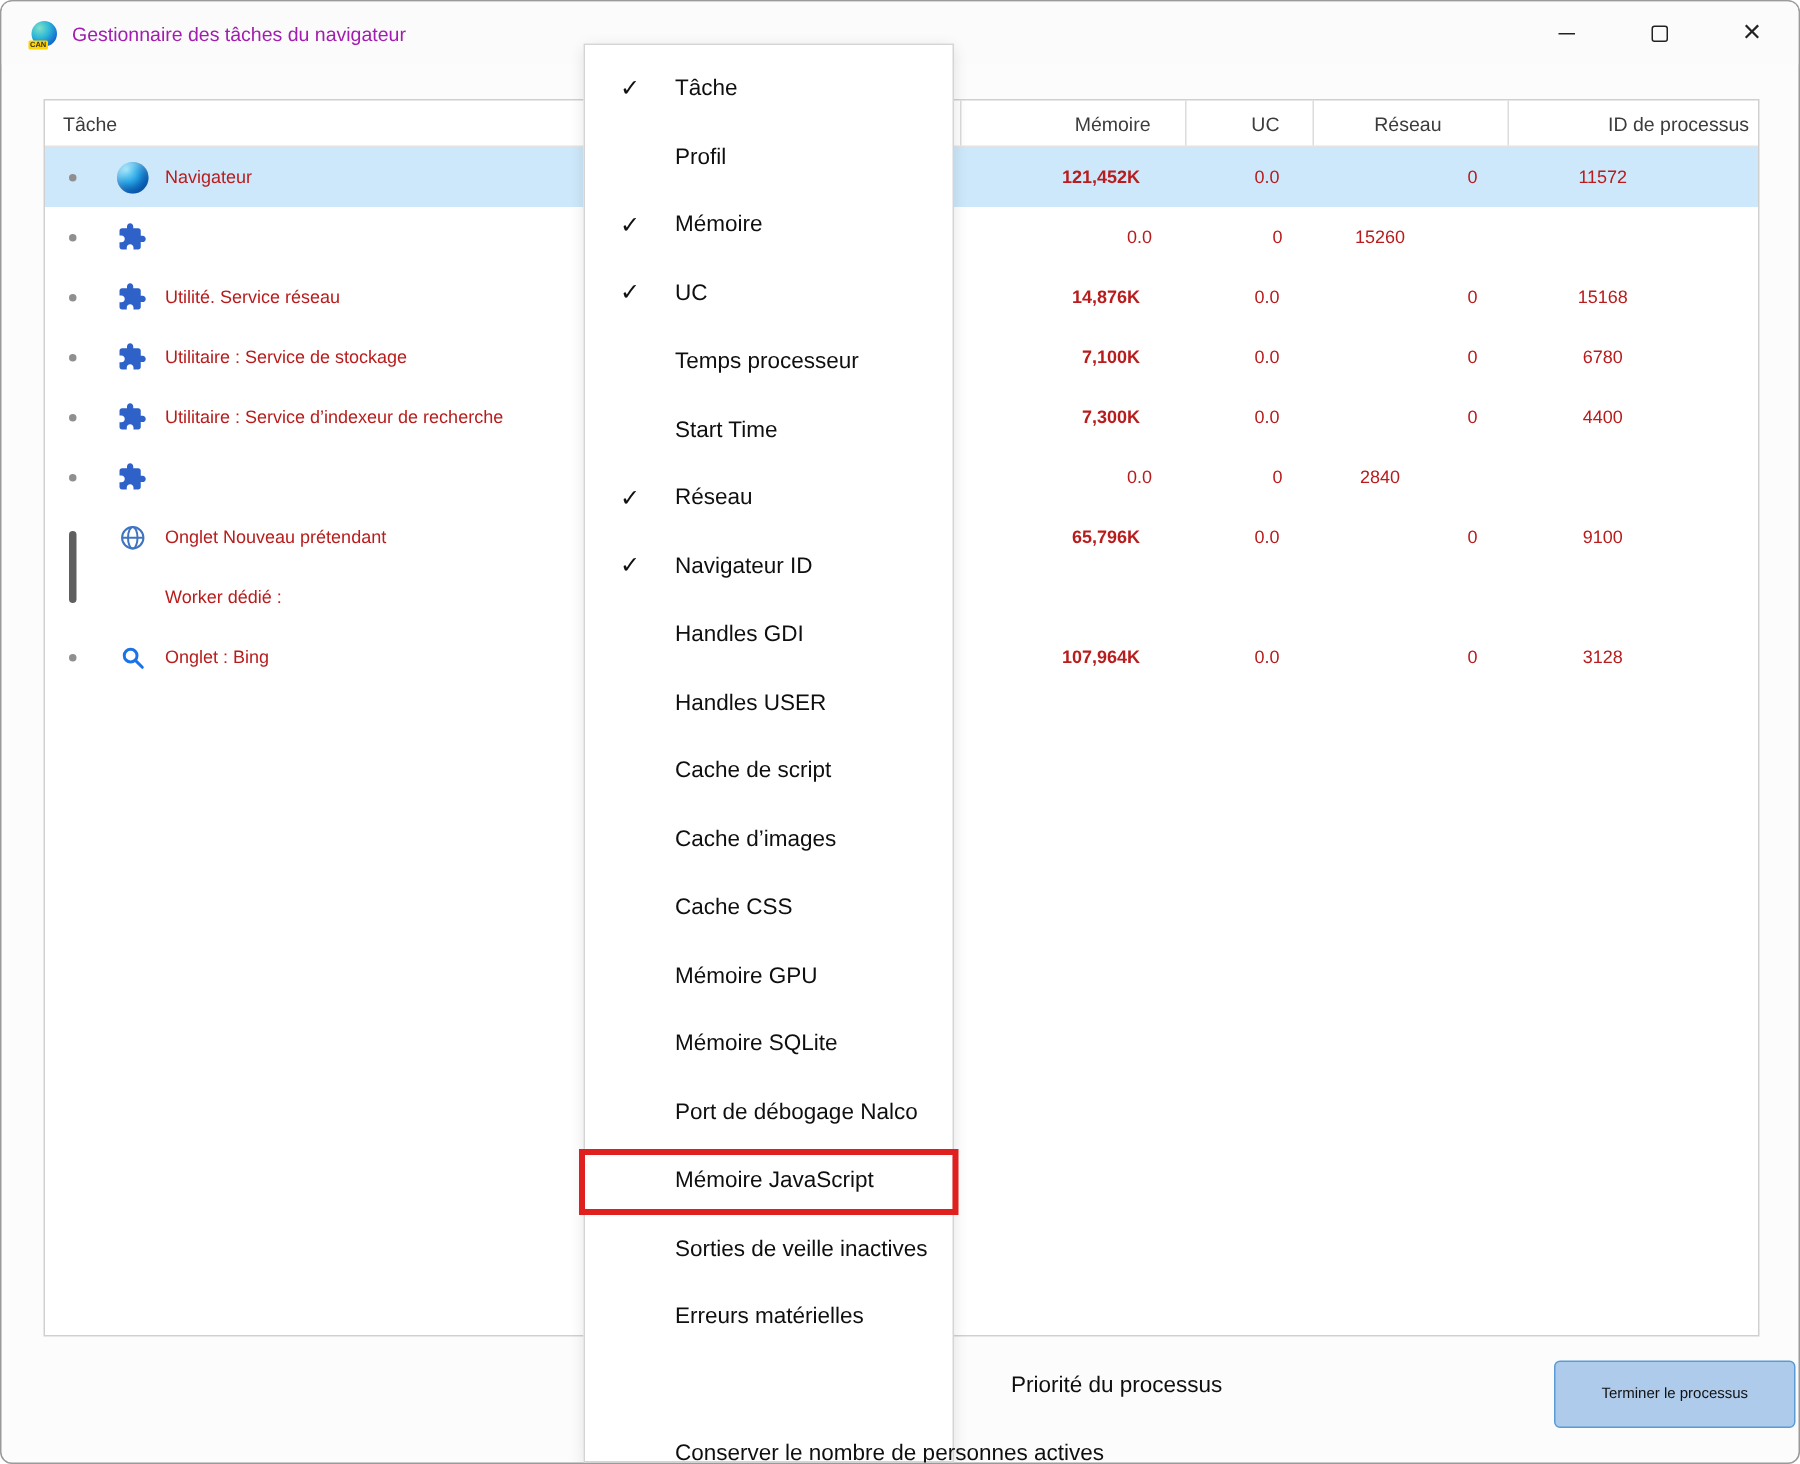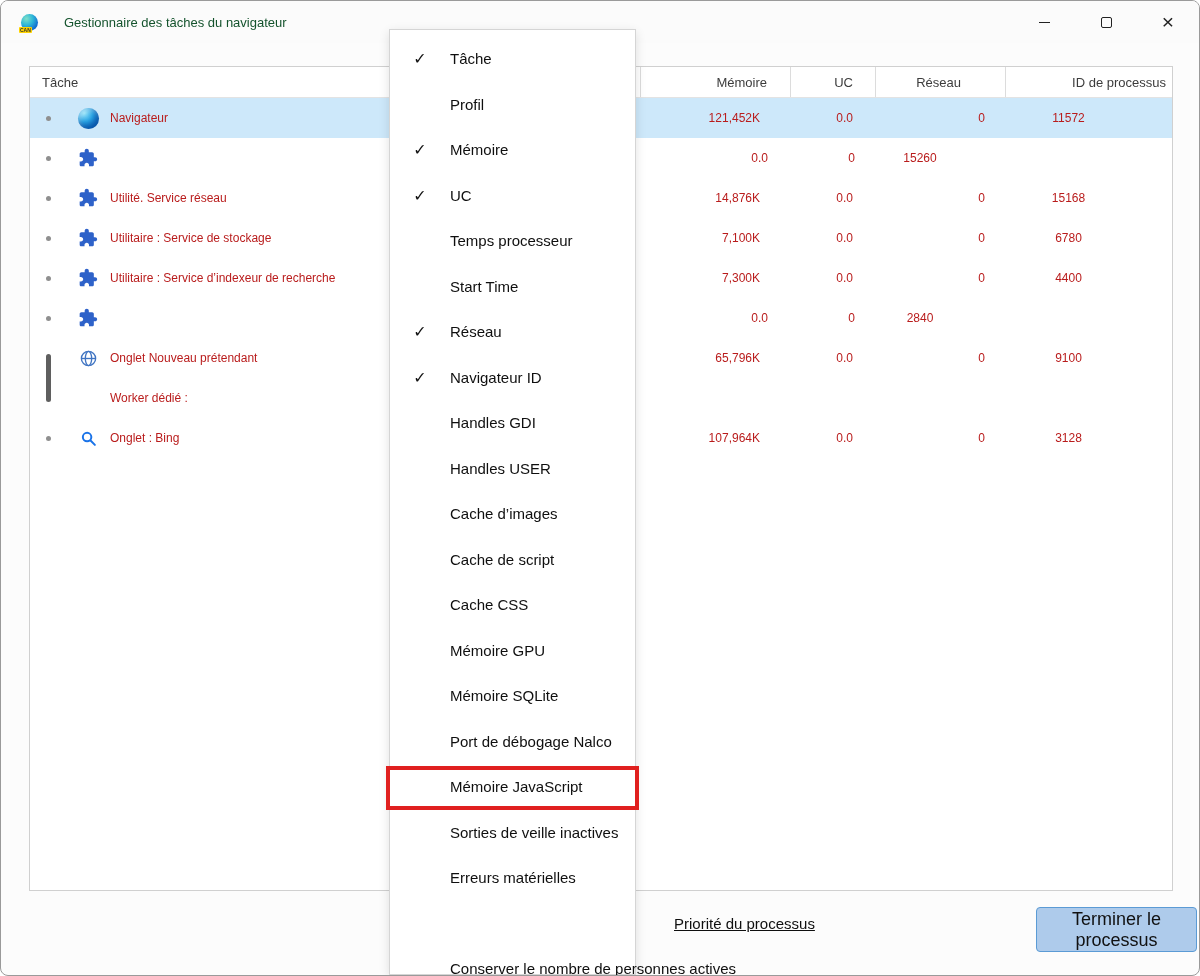--- a/index.html
+++ b/index.html
@@ -7,21 +7,21 @@
   .window {
     position:relative; width:1200px; height:976px;
     background:#fcfcfc; border:1px solid #9a9a9a; border-radius:8px; overflow:hidden;
   }
   
   .titlebar { position:absolute; top:0; left:0; right:0; height:42px; display:flex; align-items:center; background:#fbfbfb; z-index:5; }
   .app-icon { position:relative; width:17px; height:17px; border-radius:50%; margin-left:20px; flex:0 0 auto;
     background: radial-gradient(circle at 32% 28%, #7fe0c8 0%, #2fb8d8 38%, #1470cf 72%, #0d53a6 100%); }
   .app-badge { position:absolute; bottom:-2px; left:-2px; background:#ffd400; color:#333;
     font-size:5px; font-weight:bold; line-height:6px; padding:0 1px; border-radius:1px; }
-  .title { margin-left:26px; font-size:13px; color:#14532d; white-space:nowrap; }
+  .title { margin-left:10px; font-size:13px; color:#a21caf; white-space:nowrap; }
   .win-controls { margin-left:auto; display:flex; height:100%; }
   .win-btn { width:62px; height:42px; display:flex; align-items:center; justify-content:center; cursor:pointer; }
   .glyph-min { width:11px; height:1px; background:#222; }
   .glyph-max { width:11px; height:11px; border:1px solid #222; border-radius:2px; }
   .glyph-close { font-size:21px; font-weight:300; color:#222; line-height:1; transform:translateY(-1px); }
   
   .table { position:absolute; left:28px; top:65px; width:1144px; height:825px; background:#ffffff; border:1px solid #d0d0d0; z-index:1; }
   .thead { display:grid; grid-template-columns:1fr 150px 85px 130px 167px; height:31px; border-bottom:1px solid #e3e3e3; font-size:13px; color:#3c3c3c; }
   .th { display:flex; align-items:center; justify-content:flex-end; height:100%; border-left:1px solid #dcdcdc; padding-right:10px; cursor:pointer; }
   .th.first { justify-content:flex-start; border-left:none; padding-left:12px; }
@@ -30,36 +30,36 @@
   .row { display:grid; grid-template-columns:36px 44px 1fr 150px 85px 130px 167px; height:40px; align-items:center; font-size:12px; color:#b91c1c; }
   .row.selected { background:var(--selected-row,#cde8fa); }
   .bcell { display:flex; justify-content:center; }
   .bullet { width:5px; height:5px; border-radius:50%; background:#8f8f8f; }
   .icell { display:flex; align-items:center; justify-content:center; }
   .edge-ball { width:21px; height:21px; border-radius:50%; display:block;
     background: radial-gradient(circle at 30% 25%, #8fe0f7 0%, #2aa7e8 40%, #0b6fcb 72%, #0a59a8 100%);
     box-shadow: inset -3px -4px 6px rgba(6,60,130,.45), inset 2px 3px 4px rgba(255,255,255,.35); }
   .cell { text-align:right; white-space:nowrap; overflow:visible; }
   .cell.name { text-align:left; }
-  .cell.mem { padding-right:30px; } .cell.uc { padding-right:22px; } .cell.net { padding-right:20px; } .cell.pid { padding-right:40px;text-align:center; }
+  .cell.mem { padding-right:30px;font-weight:bold; } .cell.uc { padding-right:22px; } .cell.net { padding-right:20px; } .cell.pid { padding-right:40px;text-align:center; }
   .group-bar { position:absolute; left:16px; top:256px; width:5px; height:48px; background:#5f5f5f; border-radius:2.5px; }
   
   .menu { position:absolute; left:388px; top:28px; bottom:0; width:247px; background:#ffffff;
     border:1px solid #d5d5d5; box-shadow:0 3px 10px rgba(0,0,0,.12); padding-top:6px; z-index:40; }
   .menu-item { height:45.5px; display:flex; align-items:center; font-size:15px; color:#0f0f0f; cursor:pointer; }
   .menu-check { width:60px; flex:0 0 60px; text-align:center; font-size:16px; color:#111; }
   .menu-label { white-space:nowrap; }
-  .menu-item.shifted .menu-label { margin-left:224px;text-decoration:underline; }
+  .menu-item.shifted .menu-label { margin-left:224px; }
   
   .red-box { position:absolute; left:385px; top:765px; width:253px; height:44px;
     border:4px solid var(--highlight-border,#e0201f); z-index:60; pointer-events:none; }
   
   .end-btn { position:absolute; right:2px; top:906px; width:161px; height:45px;
     background:var(--button-bg,#aecbeb); border:1px solid var(--button-border,#5b9bd5); border-radius:4px;
-    font-family:"Liberation Sans",sans-serif; font-size:18px; color:#111; cursor:pointer; z-index:10; }
+    font-family:"Liberation Sans",sans-serif; font-size:10px; color:#111; cursor:pointer; z-index:10; }
 </style>
 </head>
 <body>
 
 <div class="window">
 
   <div class="titlebar">
     <span class="app-icon">
       <span class="app-badge">CAN</span>
     </span>
@@ -252,28 +252,28 @@
       <div class="menu-item">
         <span class="menu-check"></span>
         <span class="menu-label">Handles GDI</span>
       </div>
       <div class="menu-item">
         <span class="menu-check"></span>
         <span class="menu-label">Handles USER</span>
       </div>
       <div class="menu-item">
         <span class="menu-check"></span>
+        <span class="menu-label">Cache de script</span>
+      </div>
+      <div class="menu-item">
+        <span class="menu-check"></span>
         <span class="menu-label">Cache d’images</span>
       </div>
       <div class="menu-item">
         <span class="menu-check"></span>
-        <span class="menu-label">Cache de script</span>
-      </div>
-      <div class="menu-item">
-        <span class="menu-check"></span>
         <span class="menu-label">Cache CSS</span>
       </div>
       <div class="menu-item">
         <span class="menu-check"></span>
         <span class="menu-label">Mémoire GPU</span>
       </div>
       <div class="menu-item">
         <span class="menu-check"></span>
         <span class="menu-label">Mémoire SQLite</span>
       </div>

